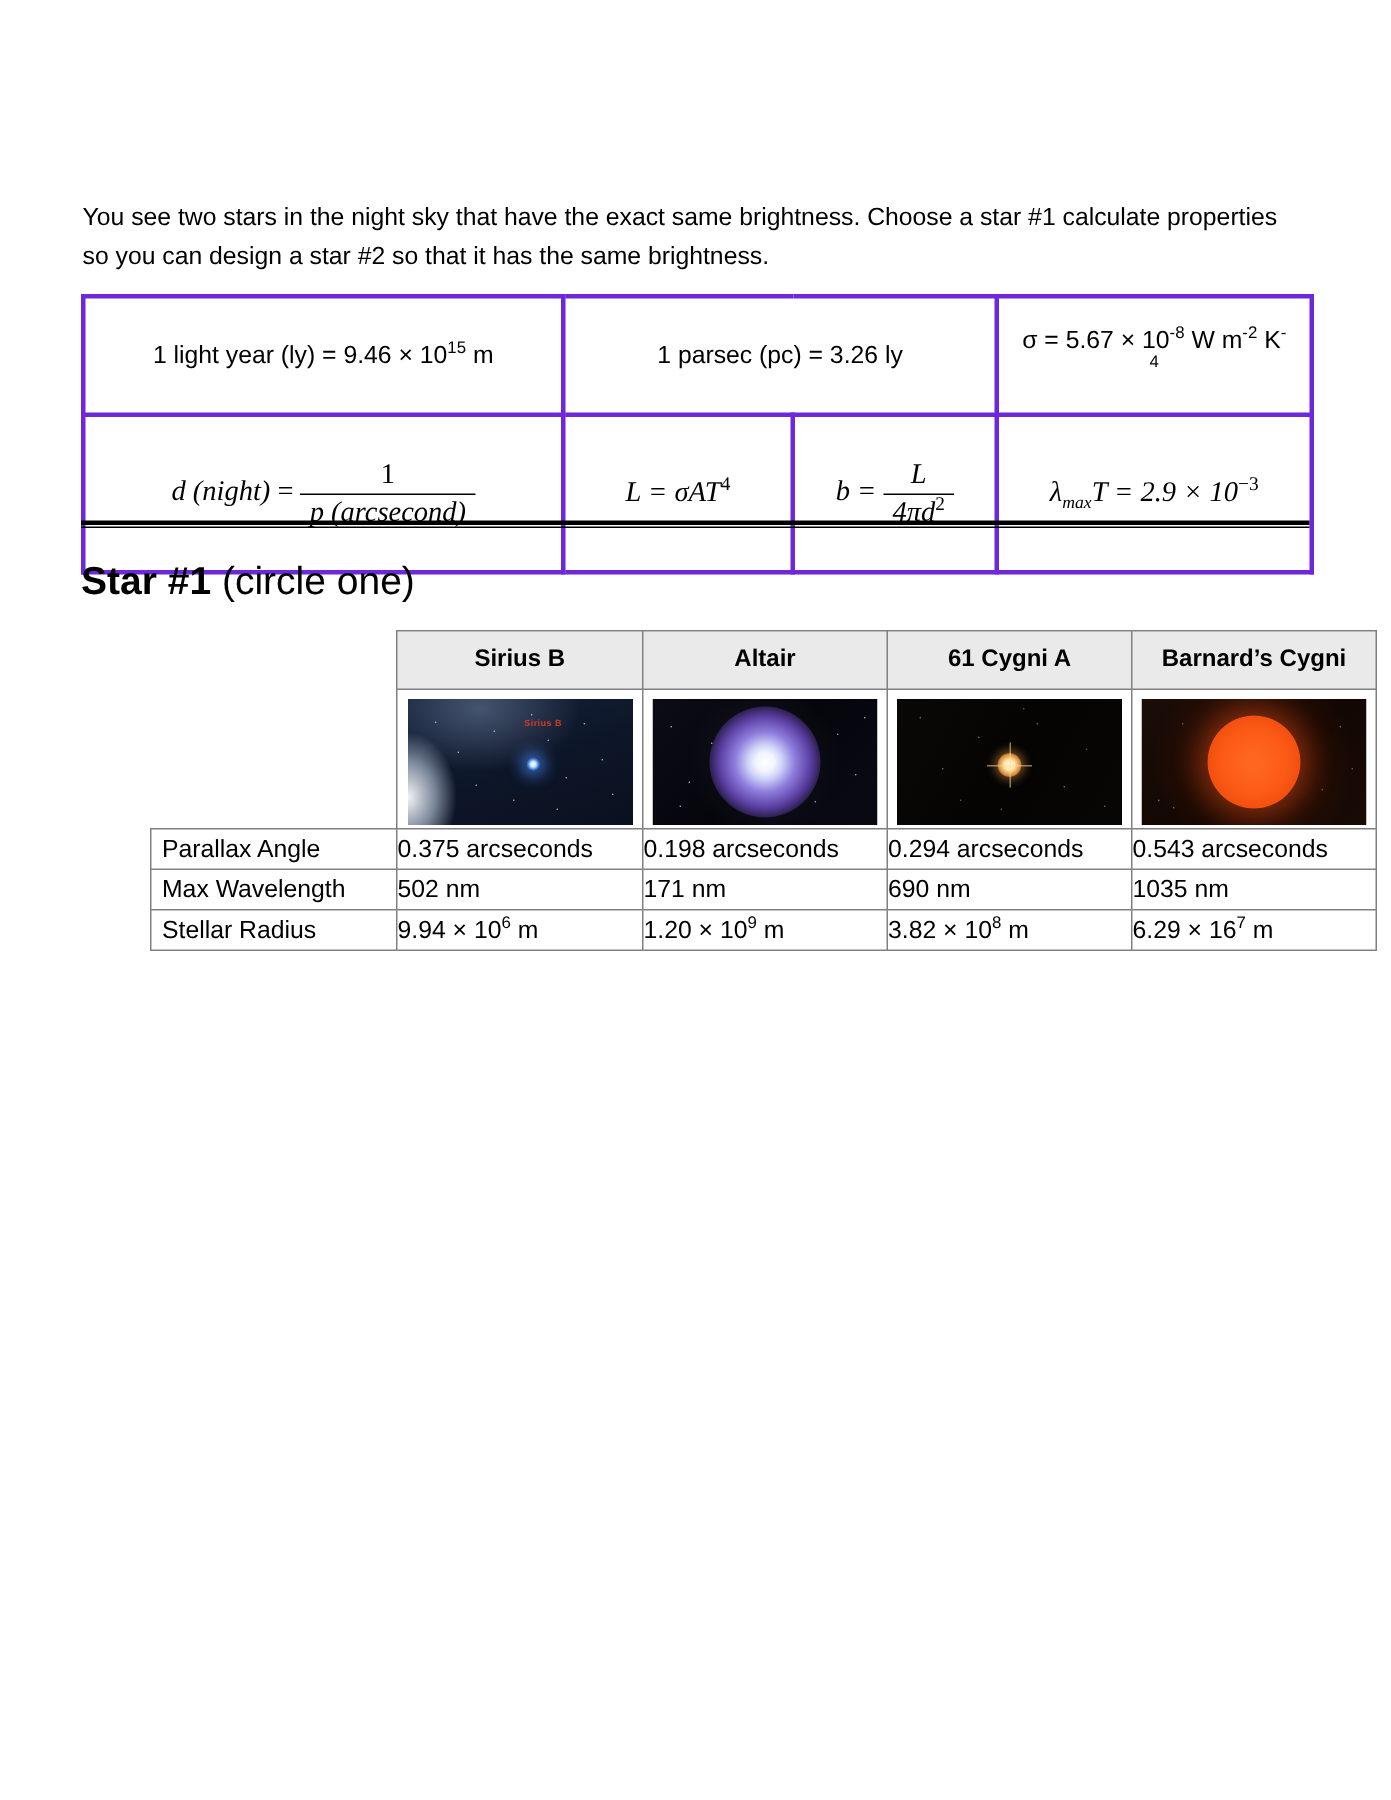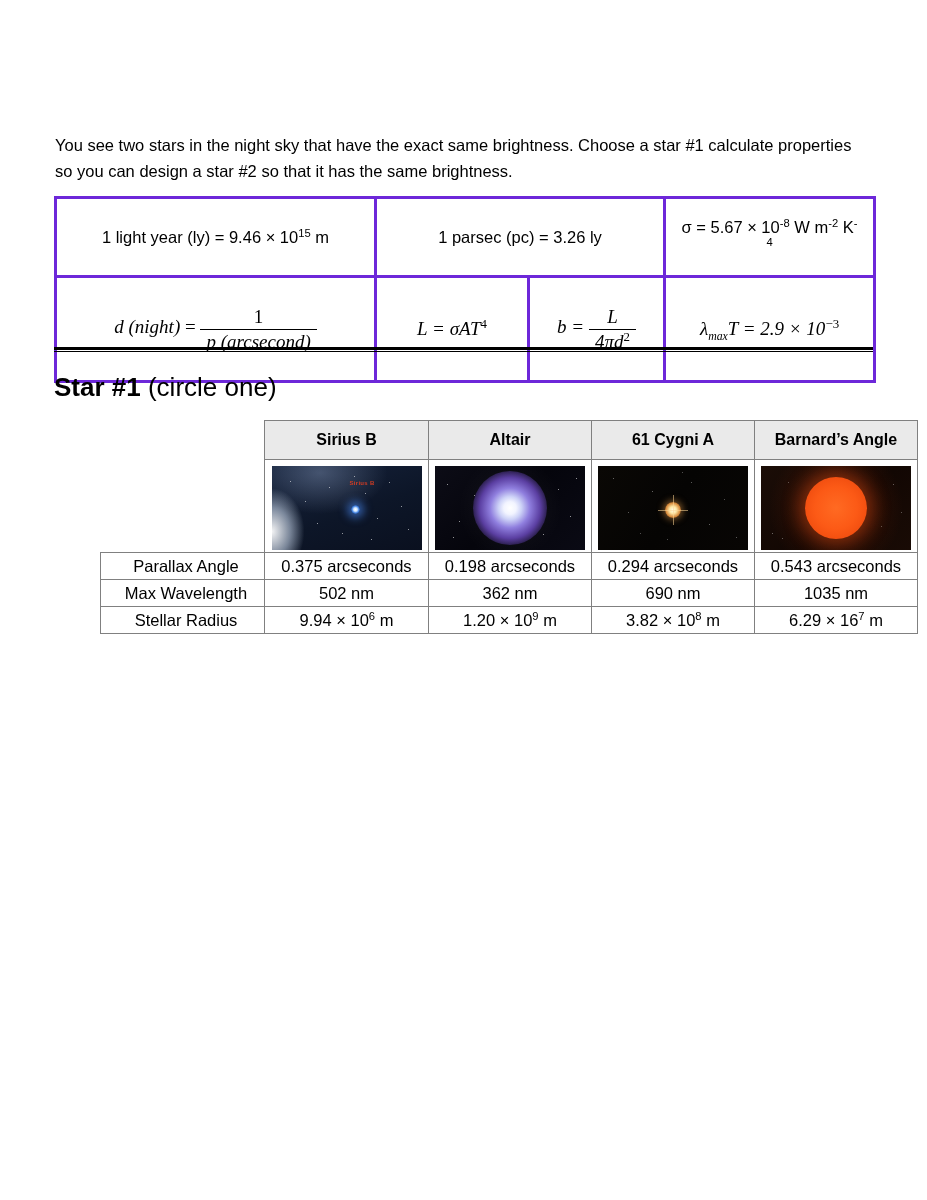--- a/index.html
+++ b/index.html
@@ -130,28 +130,28 @@
   }
   .star-table .imgcell {
     border: 1px solid #808080;
     height: 92px;
     text-align: center;
     background: #ffffff;
   }
   .star-table .rowlabel {
     border: 1px solid #808080;
     font-size: 16.5px;
-    text-align: center;
+    text-align: left;
     padding-left: 7px;
     height: 26px;
   }
   .star-table .val {
     border: 1px solid #808080;
     font-size: 16.5px;
-    text-align: center;
+    text-align: left;
     height: 26px;
     white-space: nowrap;
   }
   .val sup, .rowlabel sup { font-size: 0.68em; vertical-align: super; line-height: 0; }
 
   
   .thumb {
     position: relative;
     width: 150px;
     height: 84px;
@@ -346,21 +346,21 @@
         <col style="width:163px">
         <col style="width:163px">
         <col style="width:163px">
     </colgroup>
     <tbody>
         <tr>
       <td class="blank"></td>
       <td class="hdr">Sirius B</td>
       <td class="hdr">Altair</td>
       <td class="hdr">61 Cygni A</td>
-      <td class="hdr">Barnard’s Angle</td>
+      <td class="hdr">Barnard’s Cygni</td>
     </tr>
     <tr>
       <td class="blank"></td>
       <td class="imgcell">
         <span class="thumb thumb-sirius">
           <span class="stars-bg"></span>
           <span class="speck" style="left:12%;top:18%"></span>
               <span class="speck" style="left:22%;top:42%"></span>
           <span class="speck" style="left:30%;top:68%"></span>
               <span class="speck" style="left:38%;top:25%"></span>
@@ -422,21 +422,21 @@
     <tr>
       <td class="rowlabel">Parallax Angle</td>
       <td class="val">0.375 arcseconds</td>
       <td class="val">0.198 arcseconds</td>
       <td class="val">0.294 arcseconds</td>
       <td class="val">0.543 arcseconds</td>
     </tr>
     <tr>
       <td class="rowlabel">Max Wavelength</td>
       <td class="val">502 nm</td>
-      <td class="val">362 nm</td>
+      <td class="val">171 nm</td>
       <td class="val">690 nm</td>
       <td class="val">1035 nm</td>
     </tr>
     <tr>
       <td class="rowlabel">Stellar Radius</td>
       <td class="val"><span>9.94 × 10</span><sup>6</sup><span> m</span></td>
       <td class="val"><span>1.20 × 10</span><sup>9</sup><span> m</span></td>
       <td class="val"><span>3.82 × 10</span><sup>8</sup><span> m</span></td>
       <td class="val"><span>6.29 × 16</span><sup>7</sup><span> m</span></td>
     </tr>

